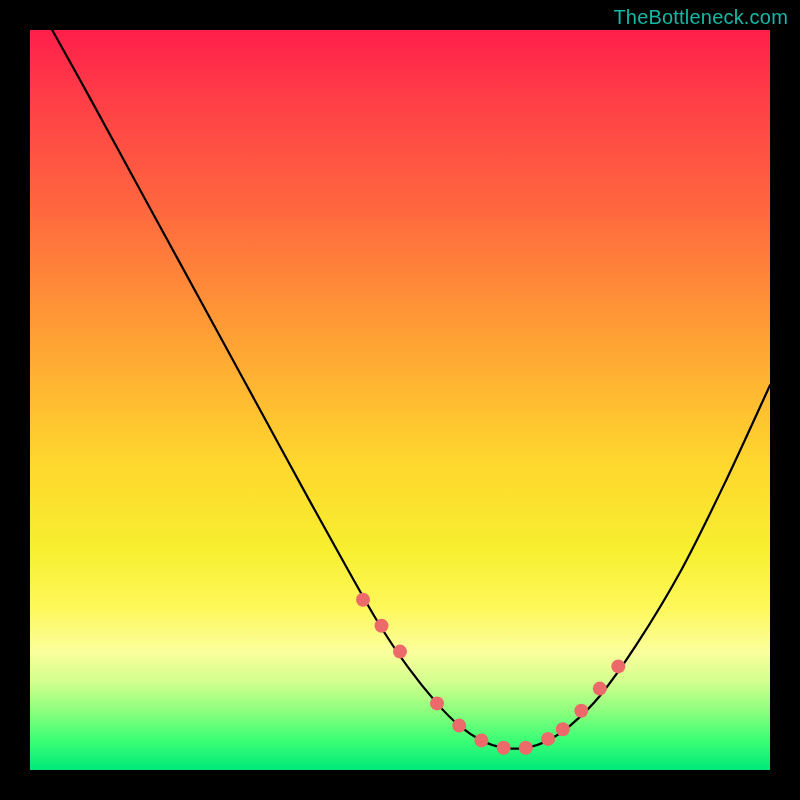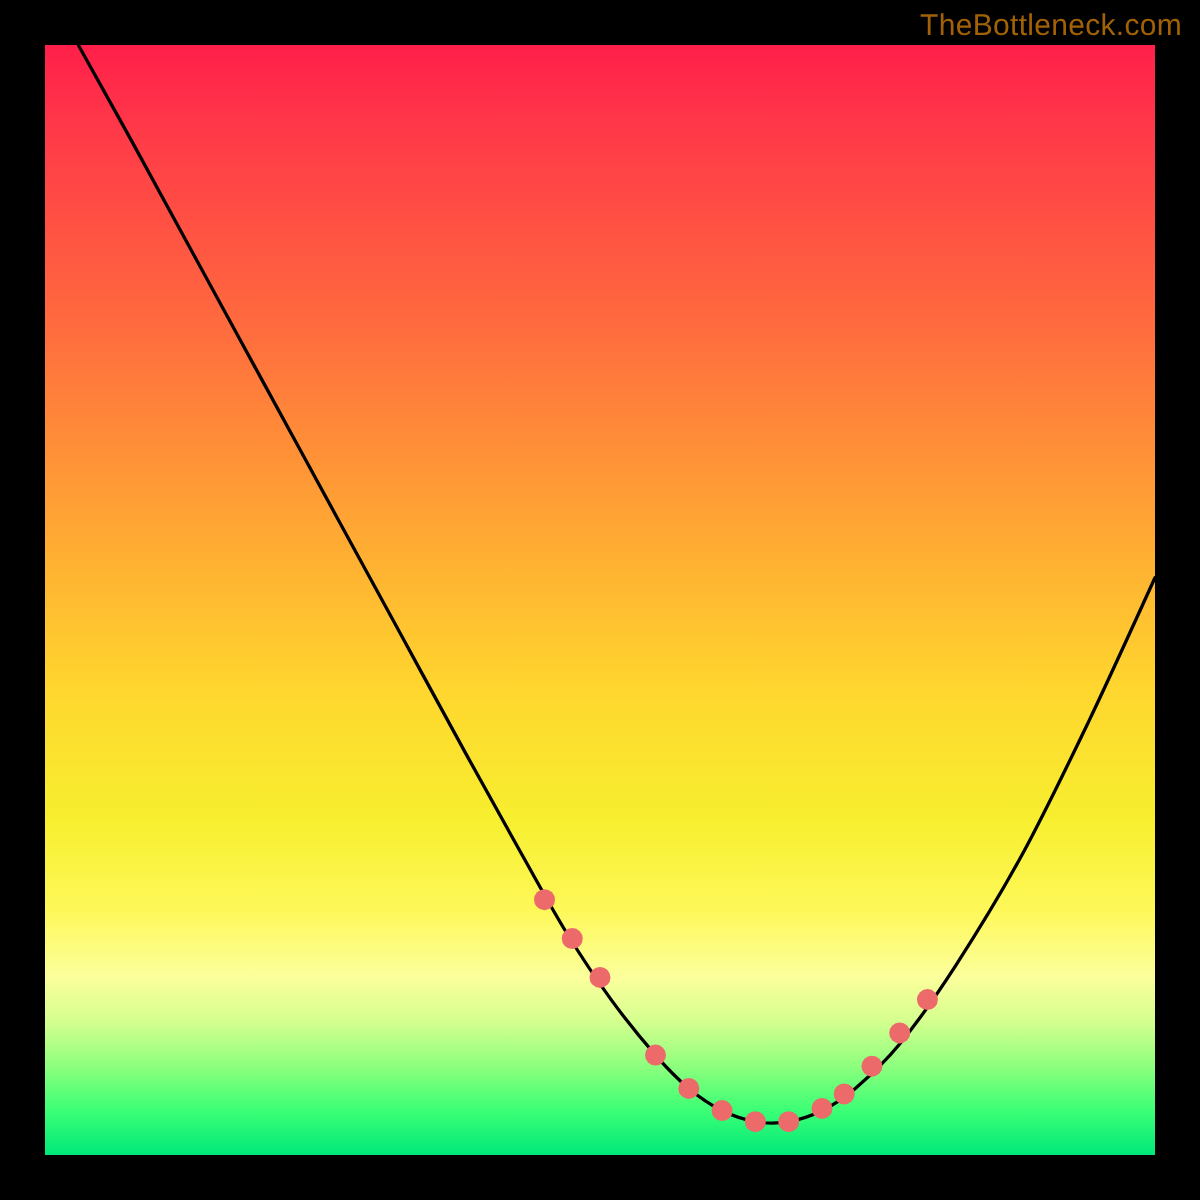--- a/index.html
+++ b/index.html
@@ -36,21 +36,21 @@
       #d4ff8f 88%,
       #8dff7d 92%,
       #3bff75 96%,
       #00e87a 100%
     );
   }
   .watermark {
     position: absolute;
     top: 6px;
     right: 12px;
-    color: #a16207;
+    color: #14b8a6;
     font-size: 20px;
     font-weight: 500;
     letter-spacing: 0.2px;
     user-select: none;
   }
   svg.curve {
     position: absolute;
     left: 30px;
     top: 30px;
     width: 740px;

